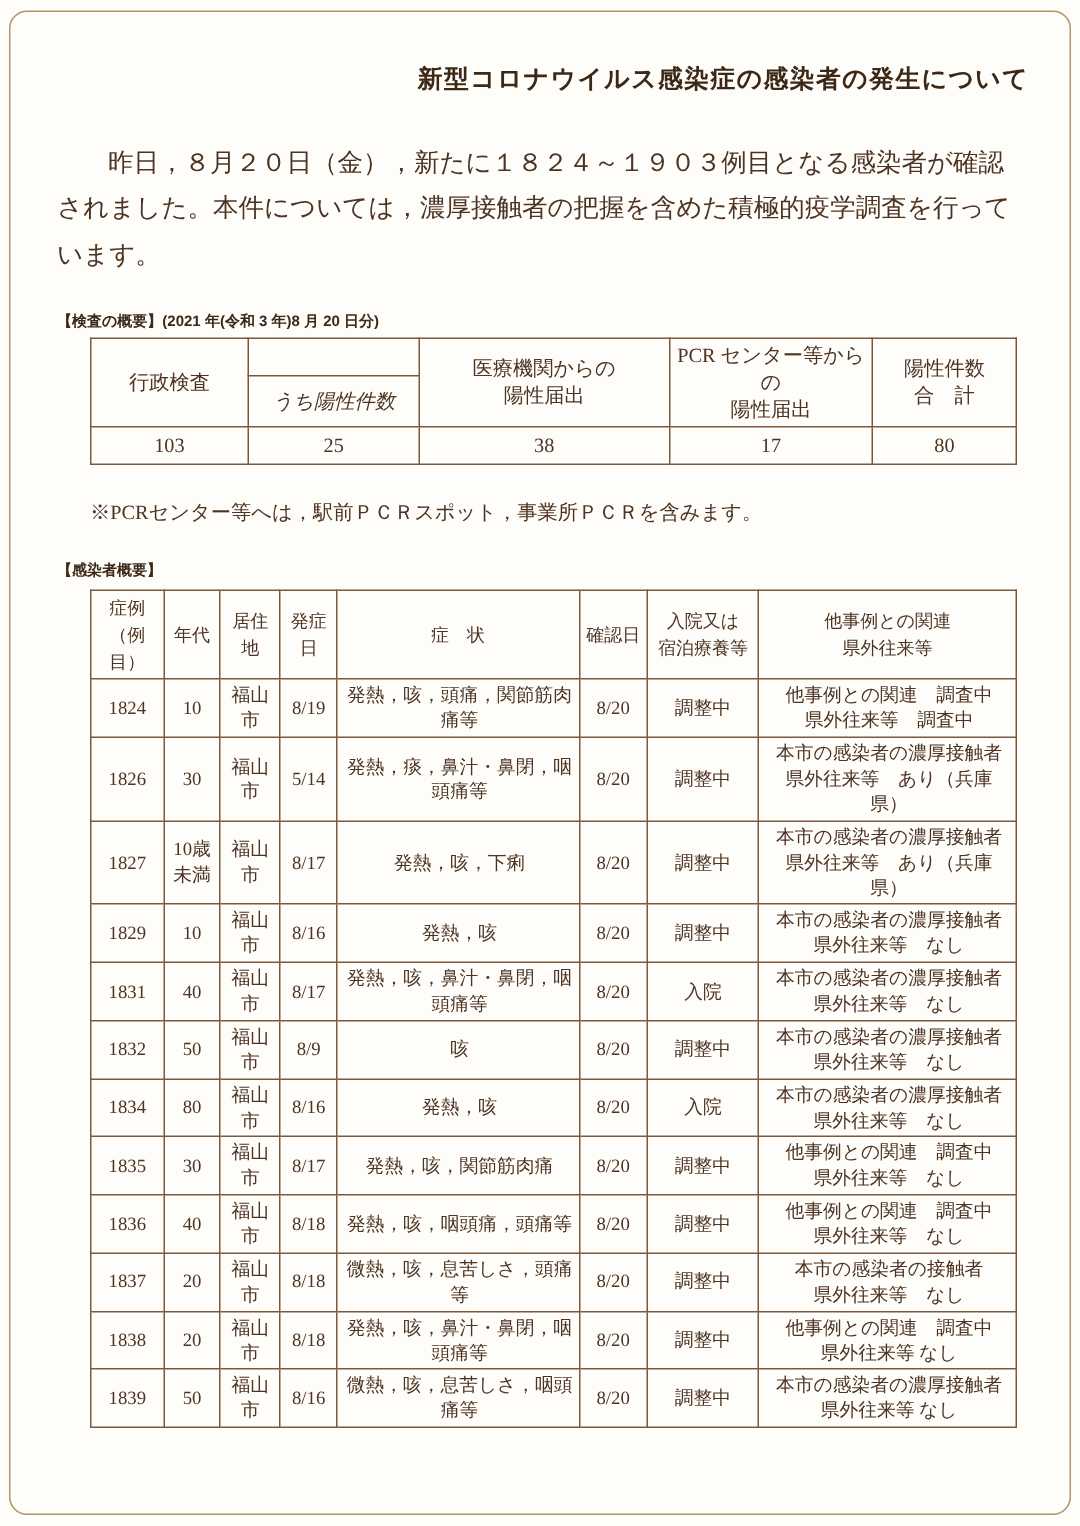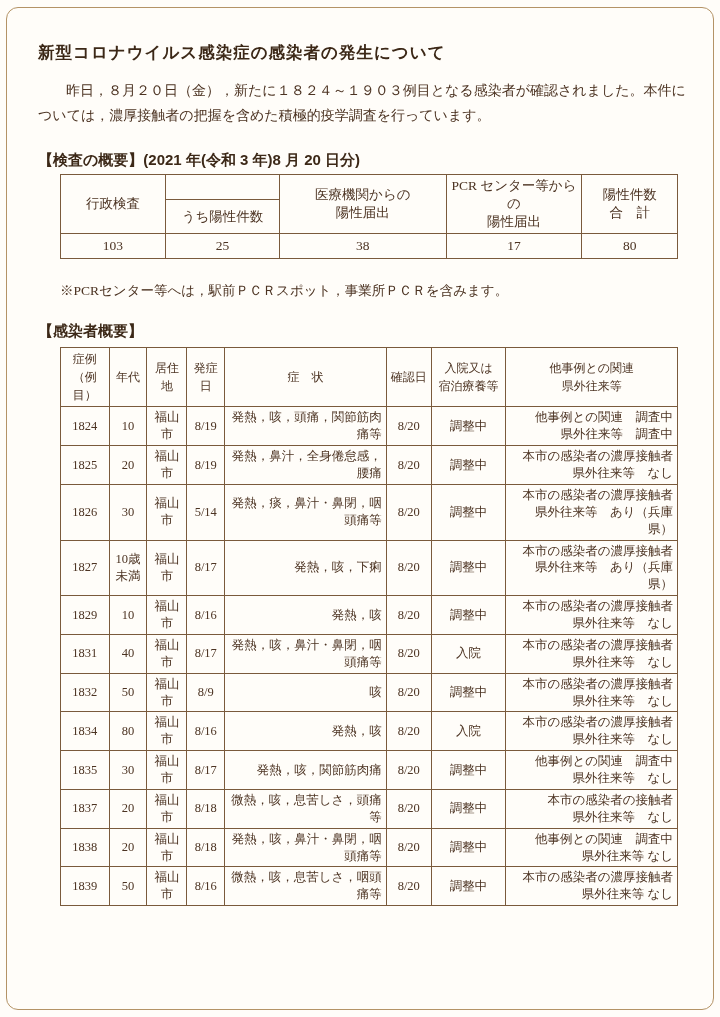--- a/index.html
+++ b/index.html
@@ -27,39 +27,39 @@
     left:6px;top:7px;right:6px;bottom:7px;
     border:1px solid var(--page-bd);
     border-radius:12px;
     pointer-events:none;
   }
   .content{
     position:relative;
     padding:38px 34px 0 38px;
   }
   h1.doc-title{
-    text-align:left;
+    text-align:right;
     font-size:16.5px;
     font-weight:bold;
     letter-spacing:1px;
     color:var(--txt-dark);
     margin-top:4px;
   }
   p.intro{
-    margin-top:15px;
-    font-size:14px;
+    margin-top:30px;
+    font-size:17px;
     line-height:1.78;
     text-indent:2em;
     color:var(--txt);
   }
   .section-heading{
     margin-top:22px;
     font-family:"Liberation Sans","DejaVu Sans",sans-serif;
     font-weight:bold;
-    font-size:15px;
+    font-size:10px;
     color:var(--txt-dark);
   }
   table{
     border-collapse:collapse;
     table-layout:fixed;
     margin-left:22px;
     width:618px;
     color:var(--txt);
   }
   td,th{
@@ -67,39 +67,39 @@
     text-align:center;
     vertical-align:middle;
     font-weight:normal;
     padding:2px 4px;
   }
   .pre{white-space:pre-line;}
   
   .test-table{margin-top:4px;font-size:13.5px;}
   .test-table td{line-height:1.35;}
   .test-table .r1{height:17px;}
-  .test-table .r2 td{height:23px;}
+  .test-table .r2 td{height:23px;font-style:italic;}
   .test-table .values td{height:25px;}
   .note{
     margin-top:23px;
     margin-left:22px;
     font-size:13.5px;
   }
   
   .cases-table{margin-top:6px;font-size:12.5px;}
   .cases-table thead th{
     height:40px;
     font-size:12px;
     line-height:1.5;
   }
   .cases-table tbody td{
     height:35px;
     line-height:1.35;
   }
-  .cases-table td.l{text-align:right;padding-left:6px;padding-right:4px;margin-top:30px;}
+  .cases-table td.l{text-align:center;padding-left:6px;padding-right:4px;margin-top:30px;}
 </style>
 </head>
 <body>
 
 <div class="page">
   <div class="page-frame"></div>
   <div class="content">
 
     <h1 class="doc-title">新型コロナウイルス感染症の感染者の発生について</h1>
 
@@ -175,31 +175,20 @@
     <td class="pre">10</td>
     <td>福山市</td>
     <td>8/19</td>
     <td class="l pre">発熱，咳，頭痛，関節筋肉痛等</td>
     <td>8/20</td>
     <td>調整中</td>
     <td class="l pre">他事例との関連　調査中
 県外往来等　調査中</td>
   </tr>
           <tr>
-    <td>1825</td>
-    <td class="pre">20</td>
-    <td>福山市</td>
-    <td>8/19</td>
-    <td class="l pre">発熱，鼻汁，全身倦怠感，腰痛</td>
-    <td>8/20</td>
-    <td>調整中</td>
-    <td class="l pre">本市の感染者の濃厚接触者
-県外往来等　なし</td>
-  </tr>
-          <tr>
     <td>1826</td>
     <td class="pre">30</td>
     <td>福山市</td>
     <td>5/14</td>
     <td class="l pre">発熱，痰，鼻汁・鼻閉，咽頭痛等</td>
     <td>8/20</td>
     <td>調整中</td>
     <td class="l pre">本市の感染者の濃厚接触者
 県外往来等　あり（兵庫県）</td>
   </tr>
@@ -264,20 +253,31 @@
     <td class="pre">30</td>
     <td>福山市</td>
     <td>8/17</td>
     <td class="l pre">発熱，咳，関節筋肉痛</td>
     <td>8/20</td>
     <td>調整中</td>
     <td class="l pre">他事例との関連　調査中
 県外往来等　なし</td>
   </tr>
           <tr>
+    <td>1836</td>
+    <td class="pre">40</td>
+    <td>福山市</td>
+    <td>8/18</td>
+    <td class="l pre">発熱，咳，咽頭痛，頭痛等</td>
+    <td>8/20</td>
+    <td>調整中</td>
+    <td class="l pre">他事例との関連　調査中
+県外往来等　なし</td>
+  </tr>
+          <tr>
     <td>1837</td>
     <td class="pre">20</td>
     <td>福山市</td>
     <td>8/18</td>
     <td class="l pre">微熱，咳，息苦しさ，頭痛等</td>
     <td>8/20</td>
     <td>調整中</td>
     <td class="l pre">本市の感染者の接触者
 県外往来等　なし</td>
   </tr>

